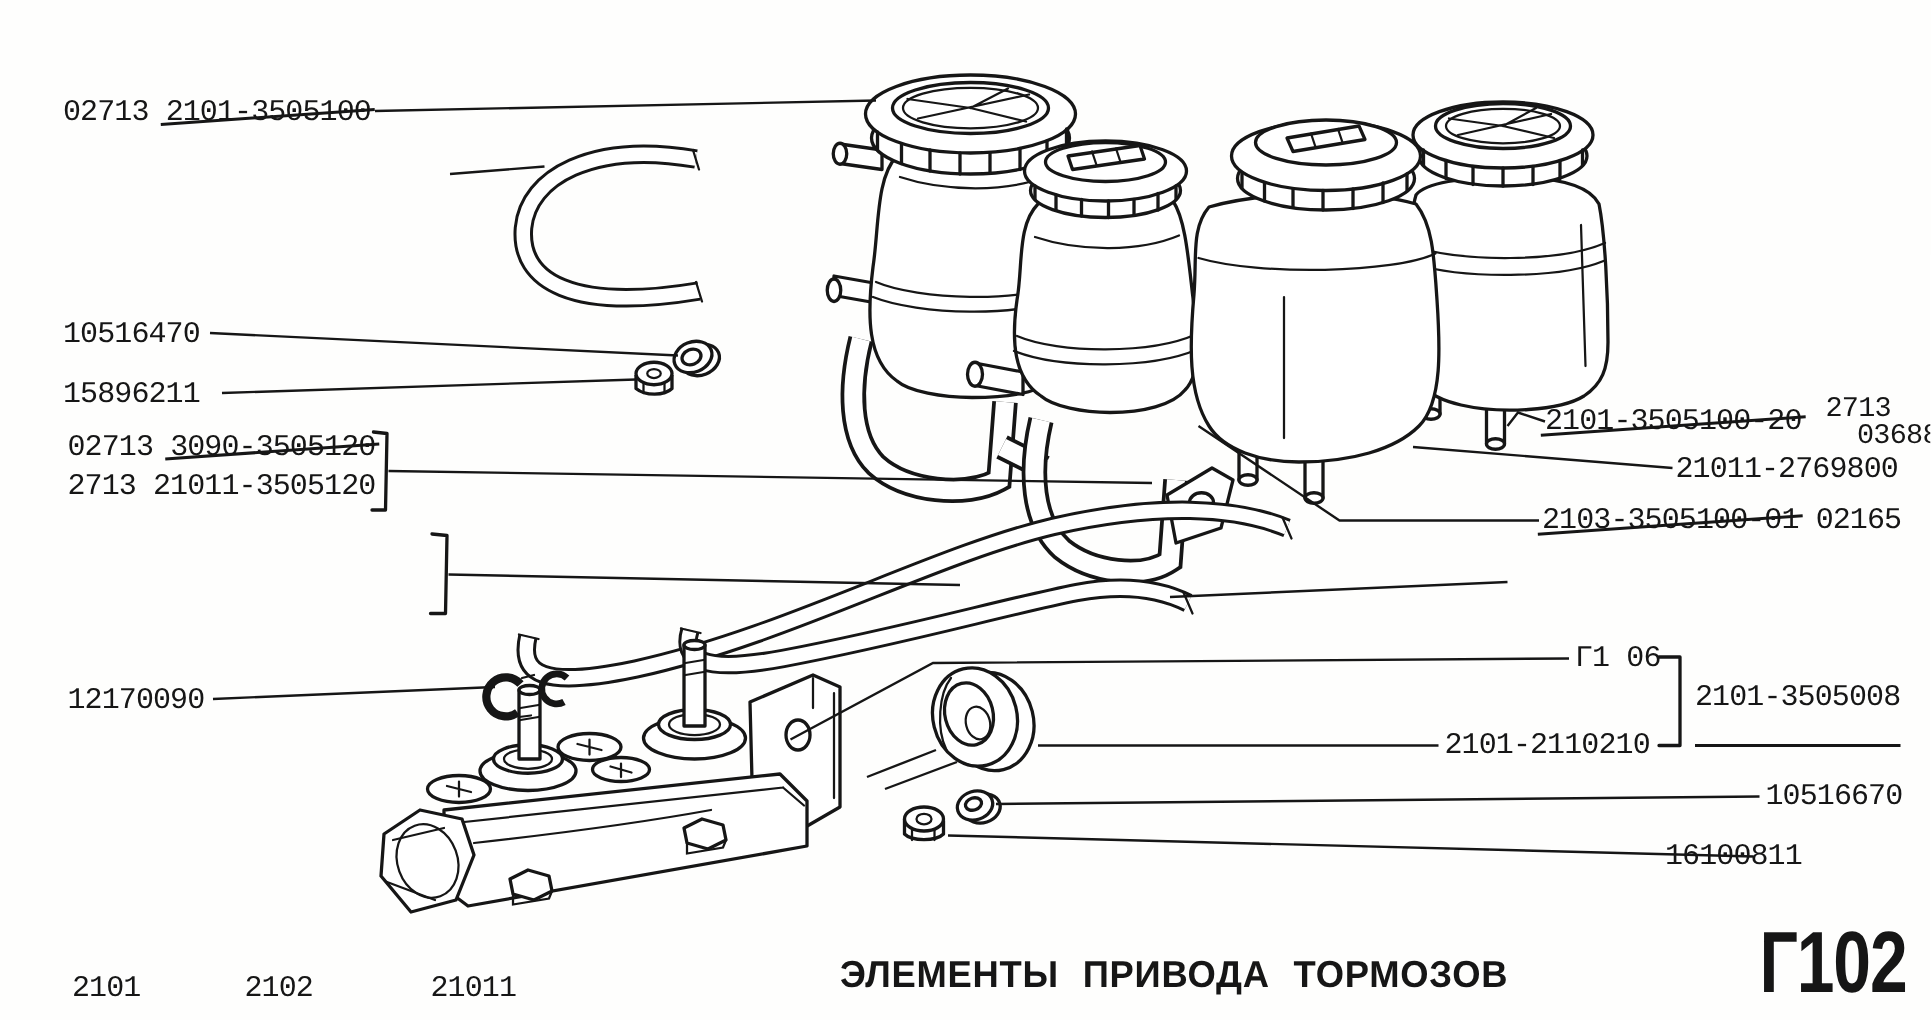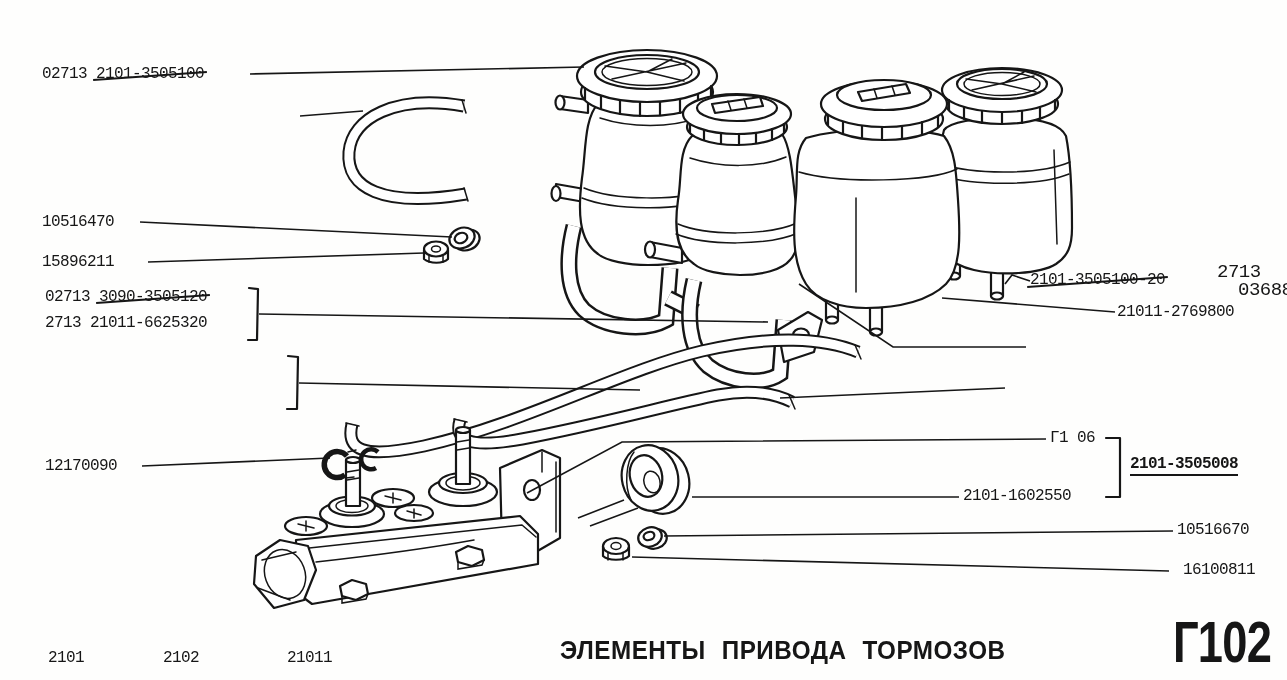--- a/index.html
+++ b/index.html
@@ -1,24 +1,24 @@
 <!DOCTYPE html>
 <html><head>
 <meta charset="utf-8">
 <style>
   html,body{margin:0;padding:0;background:#ffffff;}
   .page{position:relative;width:1287px;height:680px;background:#fefefd;overflow:hidden;
         font-family:"Liberation Mono",monospace;color:#161616;}
   svg.art{position:absolute;left:0;top:0;}
   
-  .lbl{position:absolute;font-size:16px;letter-spacing:-0.6px;line-height:1;white-space:pre;color:#161616;}
+  .lbl{position:absolute;font-size:20px;letter-spacing:-0.6px;line-height:1;white-space:pre;color:#161616;}
   .strike{position:relative;display:inline-block;}
   .strike::after{content:"";position:absolute;left:-3px;right:-3px;top:55%;height:0;
                  border-top:2.2px solid #161616;transform:rotate(-4deg);}
-  .ul{display:inline-block;border-bottom:2.4px solid #161616;padding-bottom:2px;font-weight:bold;}
+  .ul{display:inline-block;border-bottom:2.4px solid #161616;padding-bottom:20px;}
   .stack{position:absolute;font-size:19px;letter-spacing:-0.5px;line-height:1;white-space:pre;}
   .title{position:absolute;font-family:"Liberation Sans",sans-serif;font-weight:bold;
          font-size:25px;letter-spacing:0.5px;word-spacing:9px;transform:scaleX(0.97);transform-origin:left;}
   .code{position:absolute;font-family:"Liberation Sans",sans-serif;font-weight:bold;
         font-size:58px;transform:scaleX(0.78);transform-origin:left top;letter-spacing:-1px;}
   
   .ln{fill:none;stroke:#161616;stroke-width:2.2;stroke-linecap:round;stroke-linejoin:round;}
   .fl{fill:#ffffff;stroke:#161616;stroke-width:2.2;stroke-linejoin:round;}
   .thin{fill:none;stroke:#161616;stroke-width:1.5;stroke-linecap:round;}
   .leader{fill:none;stroke:#161616;stroke-width:1.6;}
@@ -250,32 +250,33 @@
     <path d="M 249,288 L 258,289 L 257,340 L 248,340" fill="none"></path>
     <path d="M 288,356 L 298,357 L 297,409 L 287,409" fill="none"></path>
     <path d="M 1106,438 L 1120,438 L 1120,497 L 1106,497" fill="none"></path>
   </g>
 </svg>
 
 <div class="lbl" style="left:42px;top:66px"><span>02713 </span><span class="strike">2101-3505100</span></div>
 <div class="lbl" style="left:42px;top:214px">10516470</div>
 <div class="lbl" style="left:42px;top:254px">15896211</div>
 <div class="lbl" style="left:45px;top:289px"><span>02713 </span><span class="strike">3090-3505120</span></div>
-<div class="lbl" style="left:45px;top:315px">2713 21011-6625320</div>
+<div class="lbl" style="left:45px;top:315px">2713 21011-3505120</div>
 <div class="lbl" style="left:45px;top:458px">12170090</div>
 
 <div class="lbl" style="left:1030px;top:272px"><span class="strike">2101-3505100-20</span></div>
 <div class="stack" style="left:1217px;top:263px">2713</div>
 <div class="stack" style="left:1238px;top:281px">03688</div>
 <div class="lbl" style="left:1117px;top:304px">21011-2769800</div>
+<div class="lbl" style="left:1028px;top:338px"><span class="strike">2103-3505100-01</span><span> 02165</span></div>
 <div class="lbl" style="left:1050px;top:430px">Г1 06</div>
 <div class="lbl" style="left:1130px;top:456px"><span class="ul">2101-3505008</span></div>
-<div class="lbl" style="left:963px;top:488px">2101-1602550</div>
+<div class="lbl" style="left:963px;top:488px">2101-2110210</div>
 <div class="lbl" style="left:1177px;top:522px">10516670</div>
-<div class="lbl" style="left:1183px;top:562px">16100811</div>
+<div class="lbl" style="left:1110px;top:562px">16100811</div>
 
 <div class="lbl" style="left:48px;top:650px">2101</div>
 <div class="lbl" style="left:163px;top:650px">2102</div>
 <div class="lbl" style="left:287px;top:650px">21011</div>
 <div class="title" style="left:560px;top:636px">ЭЛЕМЕНТЫ ПРИВОДА ТОРМОЗОВ</div>
 <div class="code" style="left:1173px;top:608px">Г102</div>
 
 </div>
 
 </body></html>

